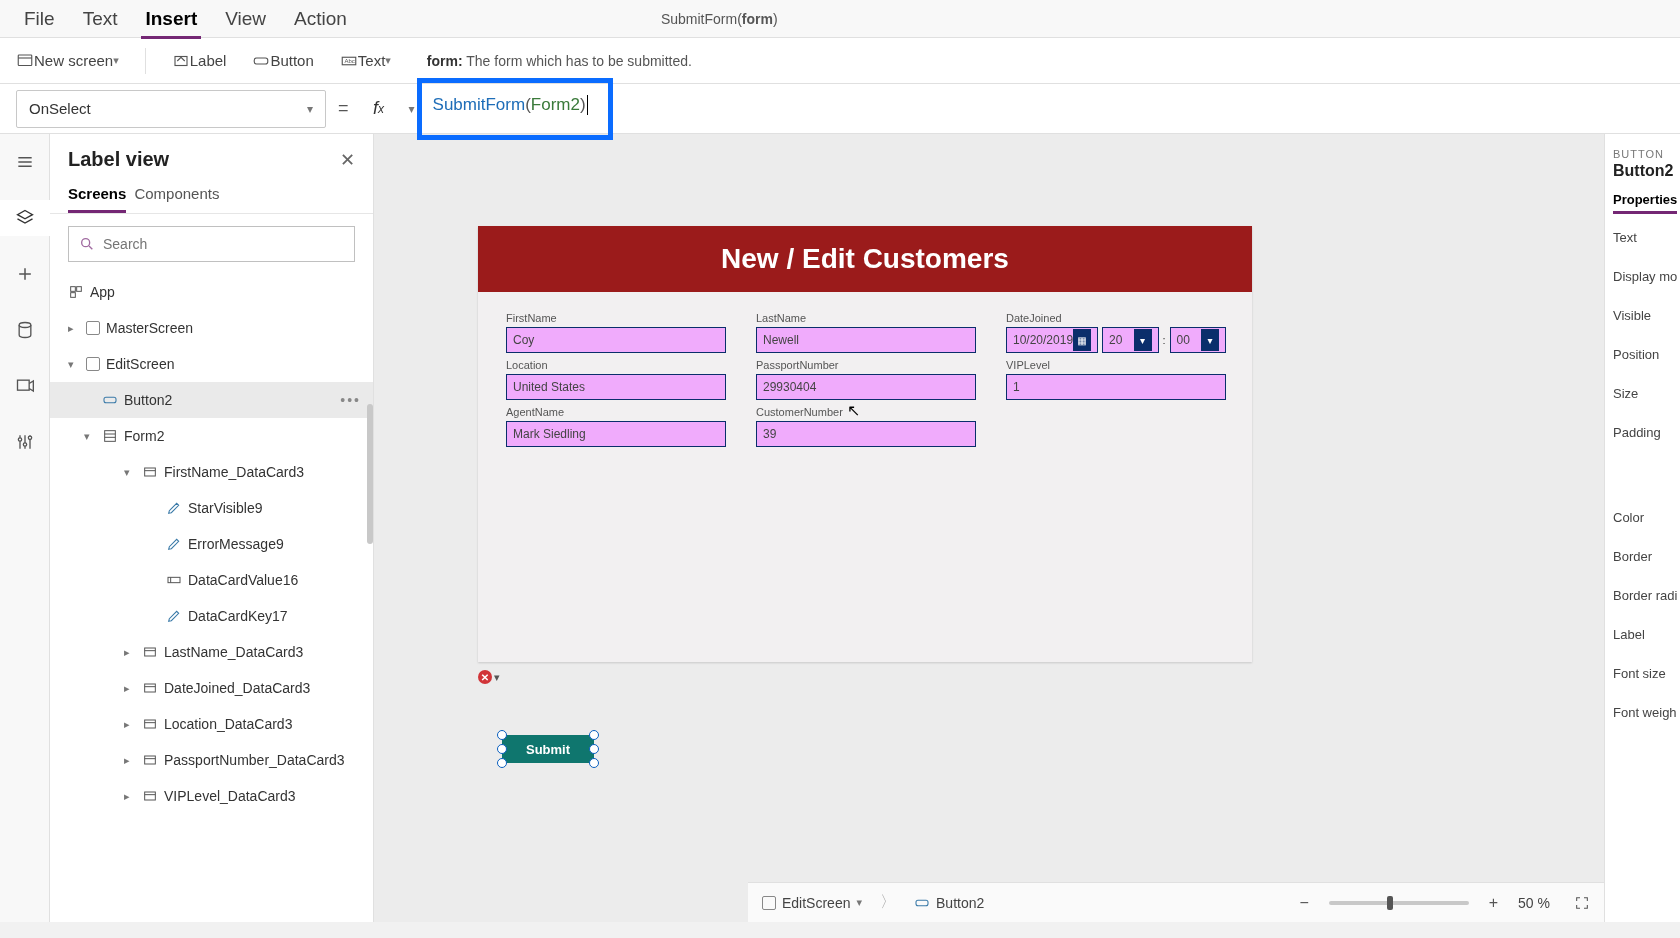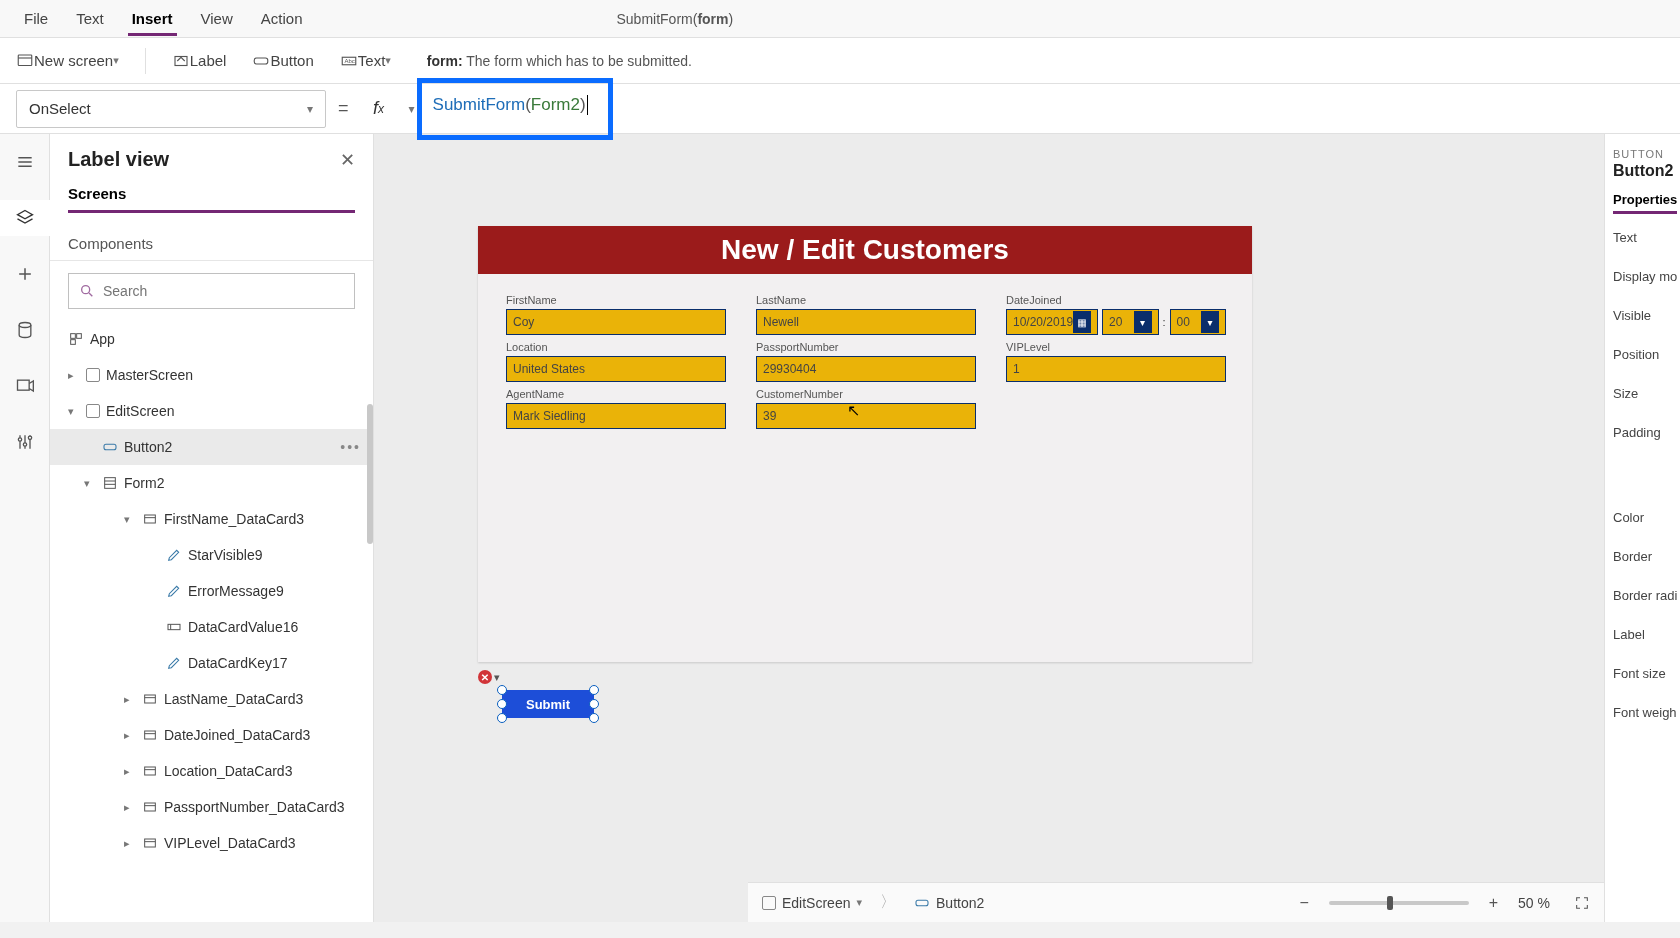--- a/index.html
+++ b/index.html
@@ -1,20 +1,20 @@
 <!DOCTYPE html>
 <html><head>
 <meta charset="utf-8">
 <style>
   * { box-sizing: border-box; margin: 0; padding: 0; font-family: "Segoe UI", sans-serif; }
   body { background: #f1f1f1; width: 1680px; height: 938px; overflow: hidden; color: #333; }
 
   
   .menubar { display: flex; align-items: center; height: 38px; background: #f8f8f8; border-bottom: 1px solid #e0e0e0; padding: 0 10px; }
-  .menubar .menu-item { font-size: 15px; color: #444; padding: 8px 14px; cursor: pointer; }
+  .menubar .menu-item { font-size: 19px; color: #444; padding: 8px 14px; cursor: pointer; }
   .menubar .menu-item.active { color: #000; font-weight: 600; position: relative; }
   .menubar .menu-item.active::after { content: ""; position: absolute; left: 10px; right: 10px; bottom: -1px; height: 3px; background: #742774; }
   .menubar .signature { flex: 1; text-align: left; padding-left: 300px; font-size: 14px; color: #555; }
 
   
   .ribbon { display: flex; align-items: center; height: 46px; background: #fff; border-bottom: 1px solid #e0e0e0; padding: 0 16px; gap: 26px; }
   .ribbon .group { display: flex; align-items: center; font-size: 15px; color: #444; cursor: pointer; }
   .ribbon svg { width: 18px; height: 18px; }
   .ribbon .hint { margin-left: 10px; font-size: 14px; color: #555; }
   .ribbon .hint b { font-weight: 600; color: #333; }
@@ -40,21 +40,21 @@
   .rail { width: 50px; background: #f8f8f8; border-right: 1px solid #e0e0e0; display: flex; flex-direction: column; align-items: center; padding-top: 10px; gap: 20px; }
   .rail .rail-btn { width: 50px; height: 36px; display: flex; align-items: center; justify-content: center; cursor: pointer; color: #555; }
   .rail .rail-btn.active { background: #fff; }
   .rail svg { width: 20px; height: 20px; }
 
   
   .tree-panel { width: 324px; background: #fff; border-right: 1px solid #e0e0e0; display: flex; flex-direction: column; position: relative; }
   .tree-head { display: flex; align-items: center; justify-content: space-between; padding: 14px 18px 6px; }
   .tree-head h2 { font-size: 20px; font-weight: 600; color: #222; }
   .tree-head .close { font-size: 18px; color: #666; cursor: pointer; }
-  .tree-tabs { display: flex; gap: 22px; padding: 8px 18px 0; border-bottom: 1px solid #e6e6e6; font-size: 15px; flex-direction: column; }
+  .tree-tabs { display: flex; gap: 8px; padding: 8px 18px 0; border-bottom: 1px solid #e6e6e6; font-size: 15px; }
   .tree-tabs div { padding-bottom: 8px; cursor: pointer; color: #555; }
   .tree-tabs div.active { color: #000; font-weight: 600; border-bottom: 3px solid #742774; }
   .tree-search { margin: 12px 18px; height: 36px; border: 1px solid #c0c0c0; display: flex; align-items: center; padding: 0 10px; gap: 8px; }
   .tree-search input { border: none; outline: none; flex: 1; font-size: 14px; color: #555; }
   .tree-list { flex: 1; overflow: auto; font-size: 14px; }
   .tree-row { display: flex; align-items: center; height: 36px; padding: 0 16px 0 18px; gap: 6px; cursor: pointer; position: relative; }
   .tree-row.selected { background: #eaeaea; }
   .tree-row .dots { position: absolute; right: 12px; color: #888; letter-spacing: 2px; }
   .tree-row .chev { width: 12px; font-size: 11px; color: #777; }
   .tree-row .chk { width: 14px; height: 14px; border: 1px solid #888; border-radius: 2px; }
@@ -62,33 +62,33 @@
   .tree-row span.label { color: #333; }
   .indent-1 { padding-left: 34px; }
   .indent-2 { padding-left: 52px; }
   .indent-3 { padding-left: 74px; }
   .indent-5 { padding-left: 116px; }
   .tree-scroll-thumb { position:absolute; right:0; top:270px; width:6px; height:140px; background:#c8c8c8; border-radius:3px; }
 
   
   .canvas-area { flex: 1; background: #ececec; position: relative; overflow: hidden; }
   .app-canvas { position: absolute; left: 104px; top: 92px; width: 774px; height: 436px; background: #f2f0f1; box-shadow: 0 1px 2px rgba(0,0,0,0.15); }
-  .app-header { height: 48px; background: #9b1b1b; color: #fff; display: flex; align-items: center; justify-content: center; font-size: 28px; font-weight: 700; }
+  .app-header { height: 66px; background: #9b1b1b; color: #fff; display: flex; align-items: center; justify-content: center; font-size: 28px; font-weight: 700; }
   .form-grid { display: grid; grid-template-columns: repeat(3, 220px); column-gap: 30px; row-gap: 6px; padding: 20px 28px; }
   .field label { font-size: 11px; color: #555; display: block; margin-bottom: 3px; }
-  .field input, .field .date-box, .field .num-sel { height: 26px; border: 1px solid #0a2e6b; background: #eab308; font-size: 12px; color: #444; padding: 0 6px; width: 100%; }
+  .field input, .field .date-box, .field .num-sel { height: 26px; border: 1px solid #0a2e6b; background: #f0abfc; font-size: 12px; color: #444; padding: 0 6px; width: 100%; }
   .date-row { display: flex; gap: 4px; align-items: center; }
   .date-box { flex: 1; display: flex; align-items: center; justify-content: space-between; }
   .date-ico { width: 18px; height: 22px; background: #0a2e6b; color: #fff; display: flex; align-items: center; justify-content: center; font-size: 10px; }
   .num-sel { width: 46px; display: flex; align-items: center; justify-content: space-between; }
   .sel-ico { width: 18px; height: 22px; background: #0a2e6b; color: #fff; display: flex; align-items: center; justify-content: center; font-size: 10px; }
 
   
   .submit-wrap { position: absolute; left: 128px; top: 556px; }
-  .submit-btn { width: 92px; height: 28px; background: #1d4ed8; color: #fff; font-size: 13px; font-weight:600; border-radius: 4px; display: flex; align-items: center; justify-content: center; position: relative; }
+  .submit-btn { width: 92px; height: 28px; background: #0f766e; color: #fff; font-size: 13px; font-weight:600; border-radius: 4px; display: flex; align-items: center; justify-content: center; position: relative; margin-top: 45px; }
   .handle { width: 10px; height: 10px; background: #fff; border: 1px solid #0a5fbf; border-radius: 50%; position: absolute; }
   .h-tl { top: -5px; left: -5px; } .h-tr { top: -5px; right: -5px; }
   .h-bl { bottom: -5px; left: -5px; } .h-br { bottom: -5px; right: -5px; }
   .h-ml { top: 9px; left: -5px; } .h-mr { top: 9px; right: -5px; }
   .err-badge { position: absolute; left: -24px; top: -20px; display: flex; align-items: center; gap: 2px; }
   .err-circle { width: 14px; height: 14px; background: #d13438; color: #fff; border-radius: 50%; font-size: 10px; display: flex; align-items: center; justify-content: center; font-weight: bold;}
   .err-chev { color: #555; font-size: 11px; }
 
   .cursor-arrow { position: absolute; left: 473px; top: 267px; font-size: 16px; color: #000; pointer-events:none; }
 

